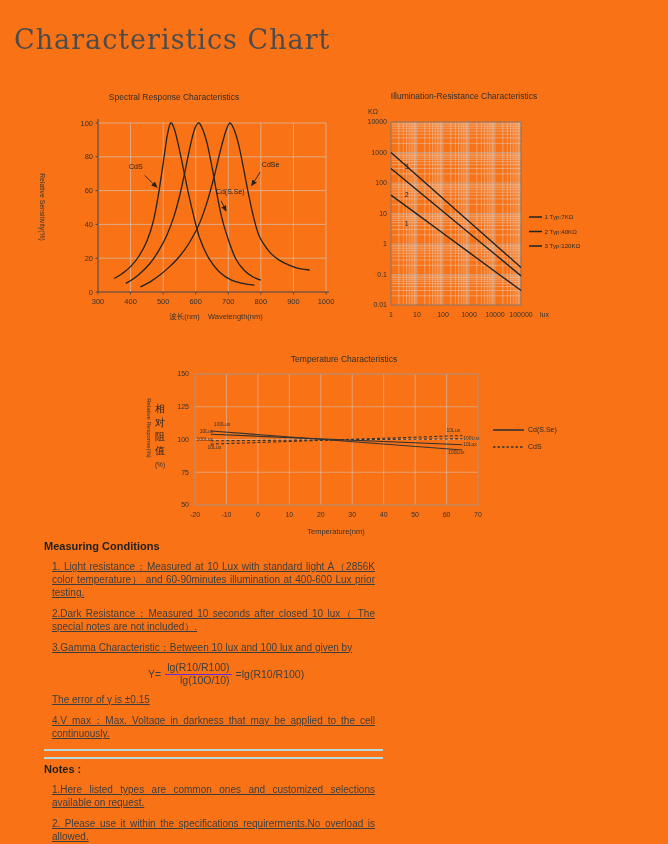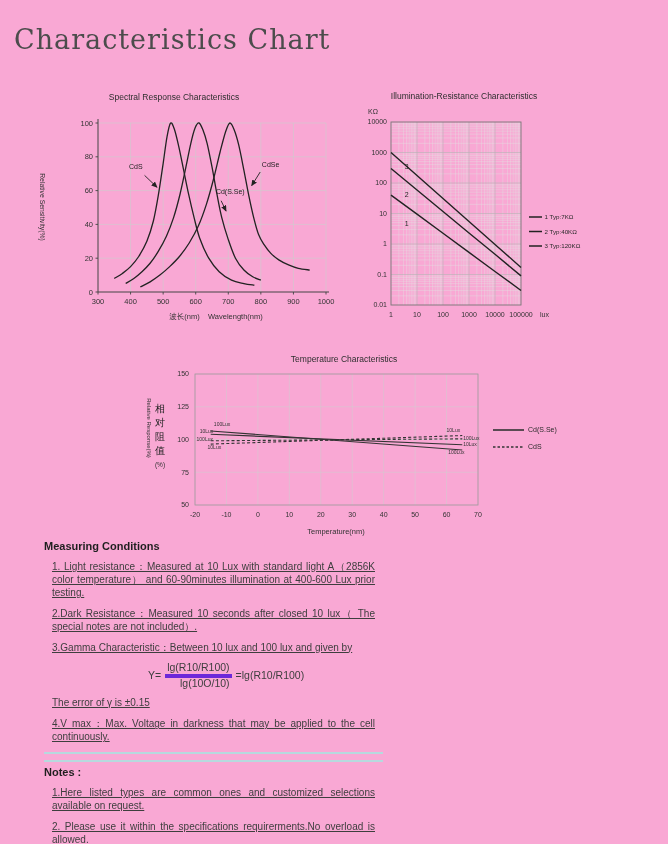--- a/index.html
+++ b/index.html
@@ -1,33 +1,33 @@
 <!DOCTYPE html>
 <html><head>
 <meta charset="utf-8">
 <style>
   html,body{margin:0;padding:0;background:#fff;}
-  .page{position:relative;width:668px;height:844px;background:#f9a8d4;
+  .page{position:relative;width:668px;height:844px;background:#f97316;
         font-family:"Liberation Sans",sans-serif;color:#3f3f3f;overflow:hidden;}
   .doc-title{position:absolute;left:14px;top:24px;margin:0;
         font-family:"DejaVu Serif","Liberation Serif",serif;font-weight:400;
         font-size:27px;letter-spacing:1px;color:#4c4c4c;}
   .chart{position:absolute;}
   #chart-spectral{left:28px;top:86px;}
   #chart-illumination{left:345px;top:86px;}
   #chart-temperature{left:138px;top:350px;}
   .text-col{position:absolute;left:44px;top:540px;width:339px;
         font-size:10px;line-height:12.9px;color:#3e3e3e;}
   .text-col h2{font-size:11px;line-height:13px;margin:0 0 2px 0;color:#1f1f1f;font-weight:bold;}
   .text-col p{margin:8px;text-decoration:underline;}
   p.just{text-align:justify;}
   .sold p{line-height:15.4px;}
   .formula{margin:3px 0 2px 104px;font-size:10.5px;display:flex;align-items:center;gap:4px;}
   .frac{display:inline-flex;flex-direction:column;text-align:center;line-height:11.5px;}
-  .frac .num{border-bottom:4px solid #6d28d9;padding:0 2px;}
+  .frac .num{border-bottom:1px solid #6d28d9;padding:0 2px;}
   .frac .den{padding:0 2px;text-align:right;}
   hr.divider{border:none;border-top:2px solid #b7d9de;margin:6px 0 4px 0;}
   svg text{font-family:"Liberation Sans",sans-serif;}
 </style>
 </head>
 <body>
 
 <div class="page">
   <h1 class="doc-title">Characteristics Chart</h1>
 

